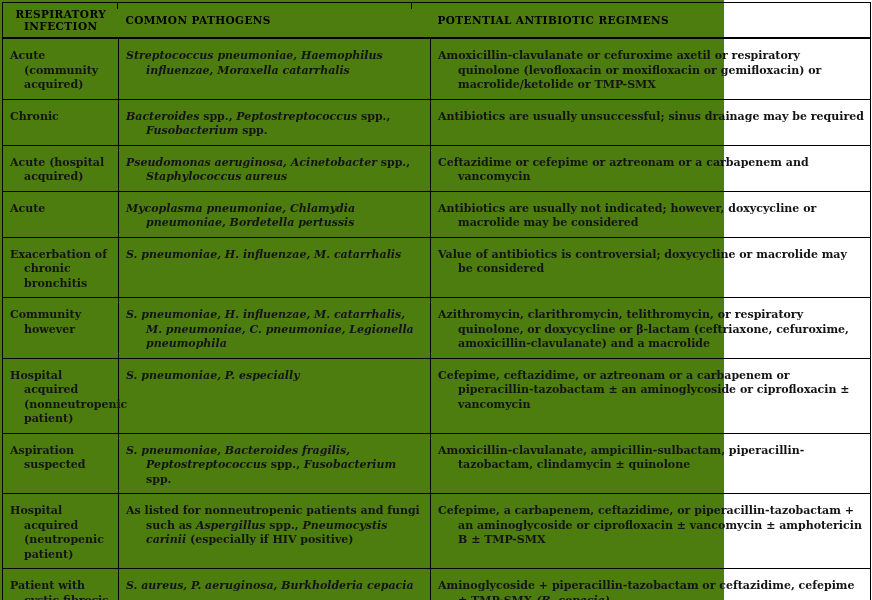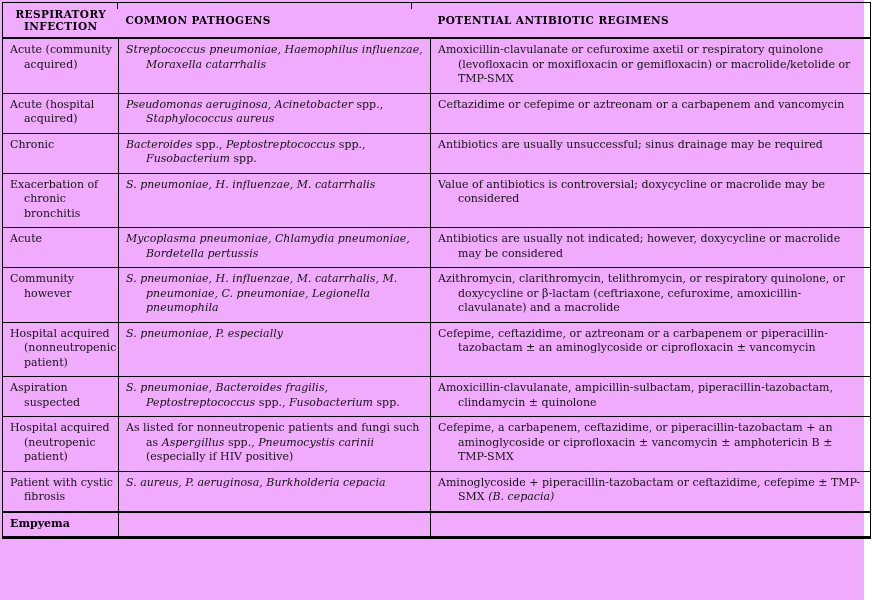--- a/index.html
+++ b/index.html
@@ -1,38 +1,38 @@
 <!DOCTYPE html>
 <html><head>
 <meta charset="utf-8">
 <style>
   html,body{margin:0;padding:0;background:#fff;}
   .page{
-    width:864px;height:600px;box-sizing:border-box;position:relative;
-    background:#f0abfc;padding:2px 2px 0 2px;
+    width:724px;height:600px;box-sizing:border-box;position:relative;
+    background:#4d7c0f;padding:2px 2px 0 2px;
     font-family:"DejaVu Serif","Liberation Serif",serif;color:#141414;
   }
   table.regimens{
     border-collapse:collapse;table-layout:fixed;width:868px;
     border:1px solid #000;border-bottom:3px solid #000;
   }
   col.c1{width:116px}
   col.c2{width:312px}
   col.c3{width:440px}
   th{
     font-size:10.5px;font-weight:bold;letter-spacing:.4px;
     border:0;border-bottom:2px solid #000;
     vertical-align:middle;padding:6px 4px;text-align:left;color:#000;
   }
   th.c1{text-align:center;padding:5px 2px;}
   th.c2,th.c3{padding-left:7px;margin-top:8px;}
   td{
     border:1px solid #000;vertical-align:top;
     font-size:11px;line-height:14.5px;
-    padding:4px 6px 6px 7px;color:#141414;
+    padding:10px 6px 6px 7px;color:#141414;font-weight:bold;
   }
   td.infection{padding-right:2px;}
   tr.section td{
     border-top:2px solid #000;border-bottom:2px solid #000;
     font-weight:bold;padding:4px 6px 5px 7px;color:#000;
   }
   .hang{padding-left:20px;text-indent:-20px;}
   td.infection .hang{padding-left:14px;text-indent:-14px;}
   .it{font-style:italic;}
   .tick{position:absolute;top:2px;width:1px;height:7px;background:#000;}
@@ -63,60 +63,60 @@
           </td>
           <td>
             <div class="hang"><span class="it">Streptococcus pneumoniae, Haemophilus influenzae, Moraxella catarrhalis</span></div>
           </td>
           <td>
             <div class="hang"><span>Amoxicillin-clavulanate or cefuroxime axetil or respiratory quinolone (levofloxacin or moxifloxacin or gemifloxacin) or macrolide/ketolide or TMP-SMX</span></div>
           </td>
         </tr>
         <tr>
           <td class="infection">
+            <div class="hang">Chronic</div>
+          </td>
+          <td>
+            <div class="hang"><span class="it">Bacteroides</span><span> spp., </span><span class="it">Peptostreptococcus</span><span> spp., </span><span class="it">Fusobacterium</span><span> spp.</span></div>
+          </td>
+          <td>
+            <div class="hang"><span>Antibiotics are usually unsuccessful; sinus drainage may be required</span></div>
+          </td>
+        </tr>
+        <tr>
+          <td class="infection">
             <div class="hang">Acute (hospital acquired)</div>
           </td>
           <td>
             <div class="hang"><span class="it">Pseudomonas aeruginosa, Acinetobacter</span><span> spp., </span><span class="it">Staphylococcus aureus</span></div>
           </td>
           <td>
             <div class="hang"><span>Ceftazidime or cefepime or aztreonam or a carbapenem and vancomycin</span></div>
           </td>
         </tr>
         <tr>
           <td class="infection">
-            <div class="hang">Chronic</div>
+            <div class="hang">Acute</div>
           </td>
           <td>
-            <div class="hang"><span class="it">Bacteroides</span><span> spp., </span><span class="it">Peptostreptococcus</span><span> spp., </span><span class="it">Fusobacterium</span><span> spp.</span></div>
+            <div class="hang"><span class="it">Mycoplasma pneumoniae, Chlamydia pneumoniae, Bordetella pertussis</span></div>
           </td>
           <td>
-            <div class="hang"><span>Antibiotics are usually unsuccessful; sinus drainage may be required</span></div>
+            <div class="hang"><span>Antibiotics are usually not indicated; however, doxycycline or macrolide may be considered</span></div>
           </td>
         </tr>
         <tr>
           <td class="infection">
             <div class="hang">Exacerbation of chronic bronchitis</div>
           </td>
           <td>
             <div class="hang"><span class="it">S. pneumoniae, H. influenzae, M. catarrhalis</span></div>
           </td>
           <td>
             <div class="hang"><span>Value of antibiotics is controversial; doxycycline or macrolide may be considered</span></div>
-          </td>
-        </tr>
-        <tr>
-          <td class="infection">
-            <div class="hang">Acute</div>
-          </td>
-          <td>
-            <div class="hang"><span class="it">Mycoplasma pneumoniae, Chlamydia pneumoniae, Bordetella pertussis</span></div>
-          </td>
-          <td>
-            <div class="hang"><span>Antibiotics are usually not indicated; however, doxycycline or macrolide may be considered</span></div>
           </td>
         </tr>
         <tr>
           <td class="infection">
             <div class="hang">Community however</div>
           </td>
           <td>
             <div class="hang"><span class="it">S. pneumoniae, H. influenzae, M. catarrhalis, M. pneumoniae, C. pneumoniae, Legionella pneumophila</span></div>
           </td>
           <td>

